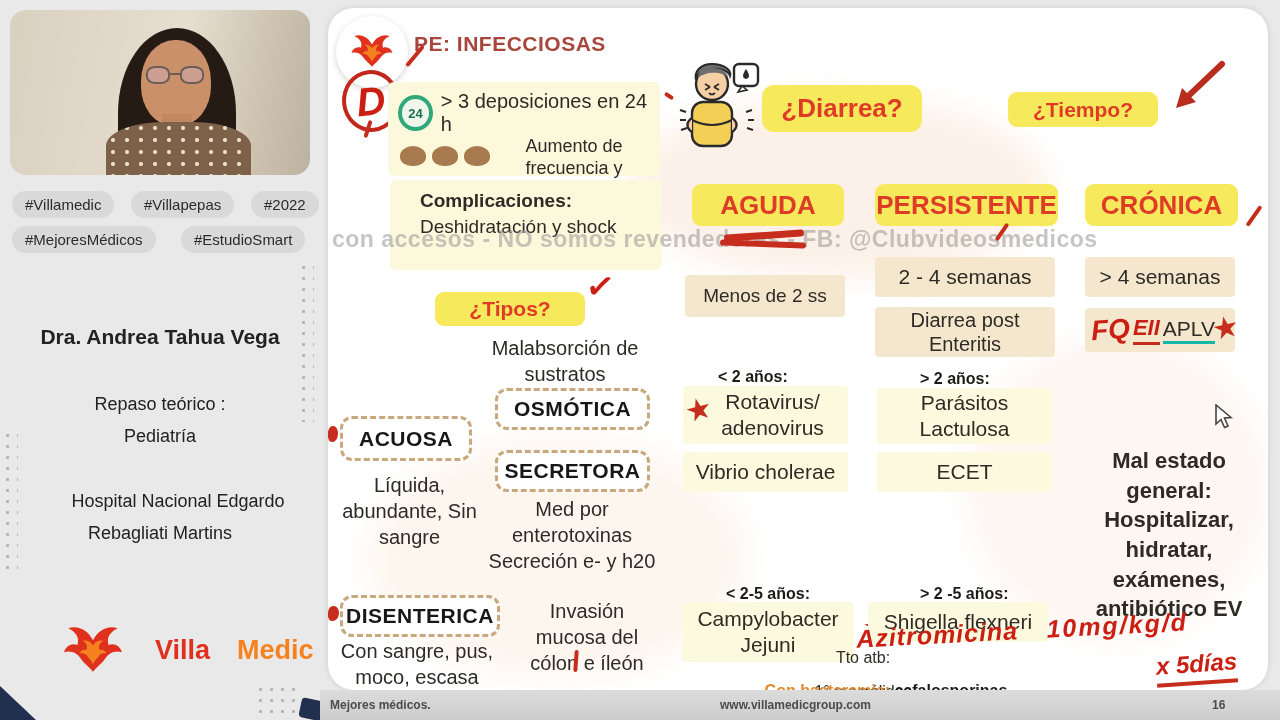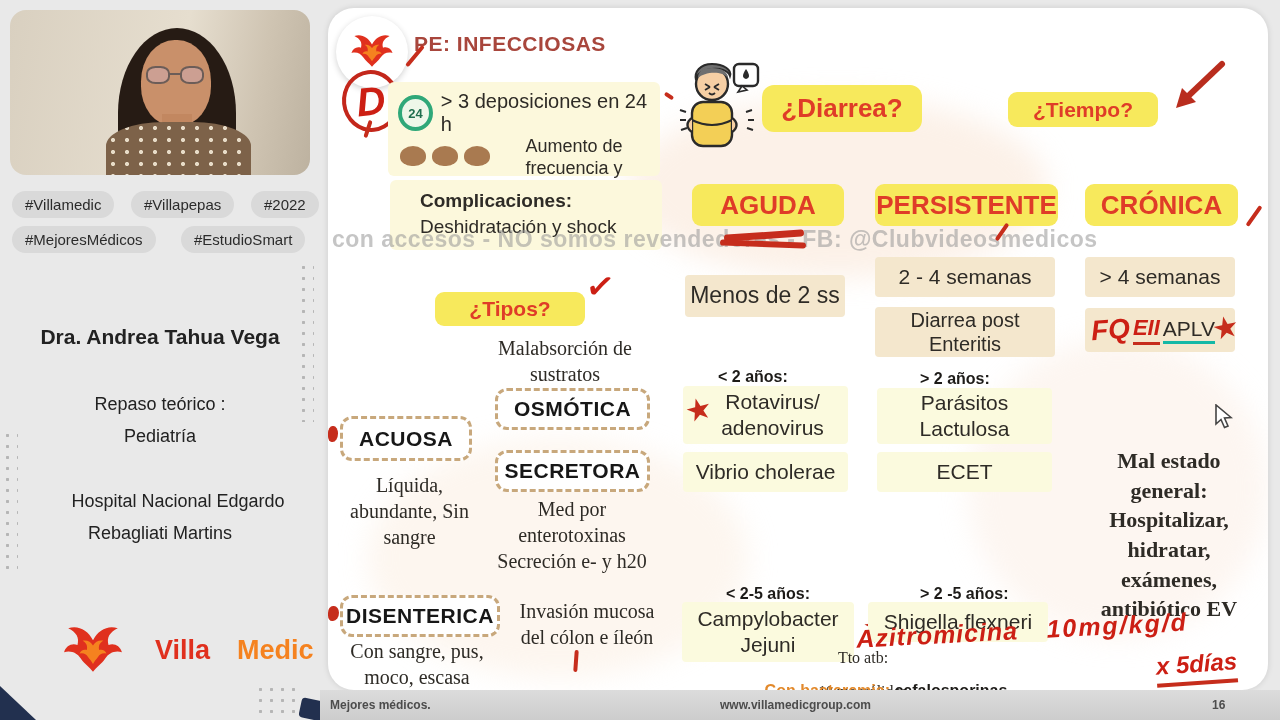--- a/index.html
+++ b/index.html
@@ -37,21 +37,21 @@
   .ybox  { background:#f7e95c; border-radius:9px; display:flex; align-items:center; justify-content:center;
            color:#df3c28; font-weight:bold; }
   .pbox  { background:#fbfade; border-radius:4px; color:#2e2b26; display:flex; align-items:center; justify-content:center;
            text-align:center; line-height:1.25; }
   .bbox  { background:#f4e7cd; border-radius:4px; color:#2e2b26; display:flex; align-items:center; justify-content:center;
            text-align:center; line-height:1.2; }
   .palebox { background:#fcf8dc; border-radius:6px; color:#2e2b26; }
   .dash  { border:3px dashed #c8a87c; border-radius:12px; background:#fff; color:#171717; font-weight:bold;
            display:flex; align-items:center; justify-content:center; letter-spacing:.5px; }
   .agehdr { font-weight:bold; color:#1d1b18; font-size:16px; }
-  .plain { color:#2e2b26; text-align:center; line-height:1.3;font-family:Liberation Serif, serif; }
+  .plain { color:#2e2b26; text-align:center; line-height:1.3; }
 
   .red-hand { color:#cc1f14; font-weight:bold; font-style:italic; }
   .rbar { position:absolute; background:#c62d1c; border-radius:3px; }
   .rstar { color:#c62d1c; font-size:30px; }
   .watermark { color:rgba(150,150,150,.55); font-size:23px; font-weight:bold; white-space:nowrap; letter-spacing:.5px; }
 
   .cursor-svg { pointer-events:none; }
   .footerbar { left:320px; top:690px; width:960px; height:30px;
                background:linear-gradient(#dcdcdc,#cdcdcd); color:#4c4c4c; font-size:12px; font-weight:bold; }
 </style>
@@ -159,36 +159,36 @@
 
     <div class="abs ybox" style="left:434px; top:77px; width:160px; height:47px; font-size:26px; border-radius:12px;">¿Diarrea?</div>
     <div class="abs ybox" style="left:680px; top:84px; width:150px; height:35px; font-size:21px;">¿Tiempo?</div>
     <div class="abs" style="left:838px; top:48px;">
       <svg width="62" height="62" viewBox="0 0 62 62">
         <path d="M56 8 L16 46" stroke="#b92d1e" stroke-width="6" stroke-linecap="round"></path>
         <path d="M10 52 L30 46 L16 32 Z" fill="#b92d1e"></path>
       </svg>
     </div>
 
-    <div class="abs palebox" style="left:62px; top:172px; width:272px; height:70px; padding:8px 0 0 30px; font-size:19px; line-height:1.35;">
+    <div class="abs palebox" style="left:62px; top:172px; width:272px; height:90px; padding:8px 0 0 30px; font-size:19px; line-height:1.35;">
       <div style="font-weight:bold;">Complicaciones:</div>
       <div>Deshidratación y shock</div>
     </div>
 
     <div class="abs watermark" style="left:4px; top:218px; z-index:5;">con accesos - NO somos revendedores - FB: @Clubvideosmedicos</div>
     <div class="rbar" style="left:396px; top:224px; width:80px; height:7px; transform:rotate(-4deg); z-index:6;"></div>
     <div class="rbar" style="left:392px; top:233px; width:86px; height:6px; transform:rotate(2deg); z-index:6;"></div>
 
     <div class="abs ybox" style="left:364px; top:176px; width:152px; height:42px; font-size:26px; z-index:4;">AGUDA</div>
     <div class="abs ybox" style="left:547px; top:176px; width:183px; height:42px; font-size:26px; z-index:4;">PERSISTENTE</div>
     <div class="abs ybox" style="left:757px; top:176px; width:153px; height:42px; font-size:26px; z-index:4;">CRÓNICA</div>
     <div class="rbar" style="left:664px; top:222px; width:20px; height:4px; transform:rotate(-55deg); z-index:6;"></div>
     <div class="rbar" style="left:914px; top:206px; width:24px; height:4px; transform:rotate(-55deg); z-index:6;"></div>
 
-    <div class="abs bbox" style="left:357px; top:267px; width:160px; height:42px; font-size:23px;">Menos de 2 ss</div>
+    <div class="abs bbox" style="left:357px; top:267px; width:160px; height:42px; font-size:19px;">Menos de 2 ss</div>
     <div class="abs bbox" style="left:547px; top:249px; width:180px; height:40px; font-size:21px;">2 - 4 semanas</div>
     <div class="abs bbox" style="left:757px; top:249px; width:150px; height:40px; font-size:21px;">&gt; 4 semanas</div>
 
     <div class="abs bbox" style="left:547px; top:299px; width:180px; height:50px; font-size:20px;">Diarrea post Enteritis</div>
 
     <div class="abs bbox" style="left:757px; top:300px; width:150px; height:44px; font-size:21px; justify-content:flex-start; padding-left:6px;">
       <span class="red-hand" style="font-size:28px; transform:rotate(-4deg);">FQ</span>
       <span class="red-hand" style="font-size:22px; margin:0 3px; border-bottom:3px solid #c62d1c;">EII</span>
       <span style="font-weight:normal; border-bottom:3px solid #14b8a6;">APLV</span>
     </div>

